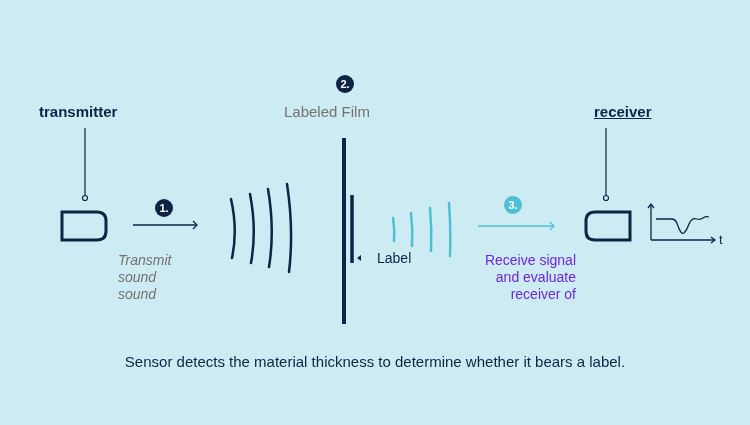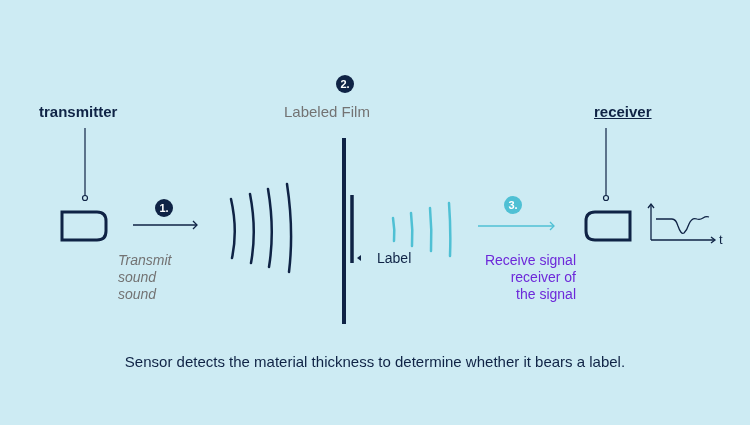--- a/index.html
+++ b/index.html
@@ -92,21 +92,21 @@
 
 <div class="abs step-badge" style="left:336px; top:75px; background:#0f2345;">2.</div>
 <div class="abs txt" style="left:284px; top:103px; width:120px; font-size:15px;">Labeled Film</div>
 
 <div class="abs" style="left:377px; top:250px; font-size:14px; color:#0f2345;">Label</div>
 
 <div class="abs step-badge" style="left:504px; top:196px; background:#4fc0d4;">3.</div>
 
 <div class="abs txt-cyan" style="left:450px; top:252px; width:126px;">
   <div>Receive signal</div>
+  <div>and evaluate</div>
   <div>receiver of</div>
-  <div>the signal</div>
 </div>
 
 <div class="abs title-bold" style="left:594px; top:103px;text-decoration:underline;">receiver</div>
 
 <div class="abs" style="left:719px; top:232px; font-size:13px; color:#0f2345;">t</div>
 
 <div class="abs" style="left:0; top:353px; width:750px; text-align:center; font-size:15px; color:#0f2345;">Sensor detects the material thickness to determine whether it bears a label.</div>
 
 </body></html>

